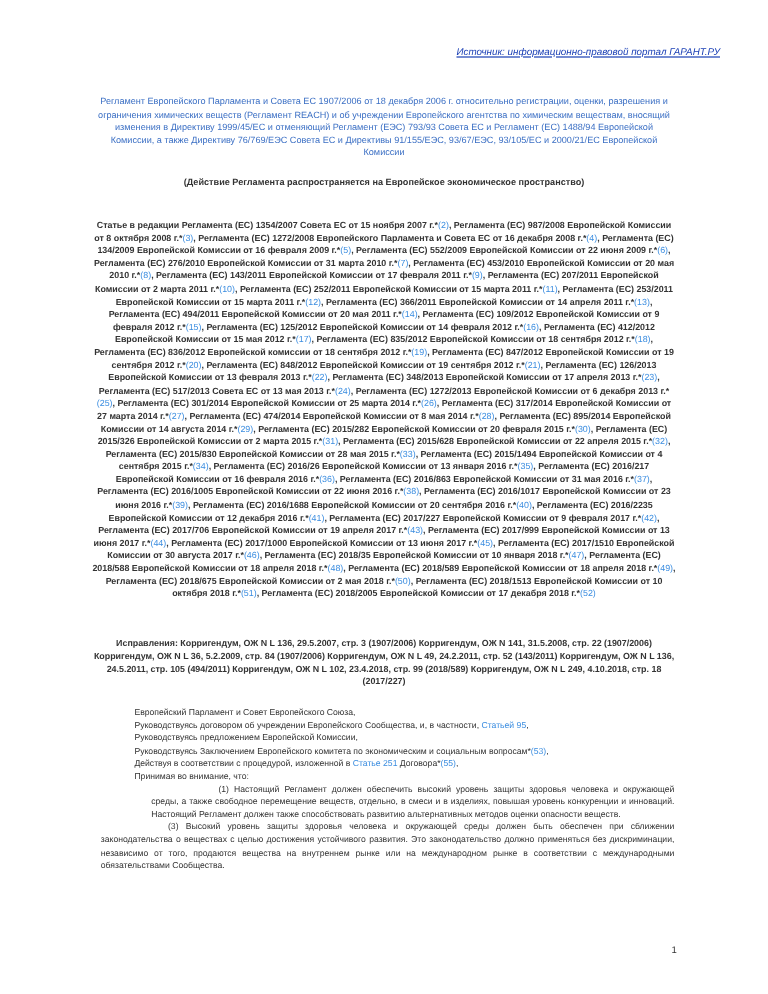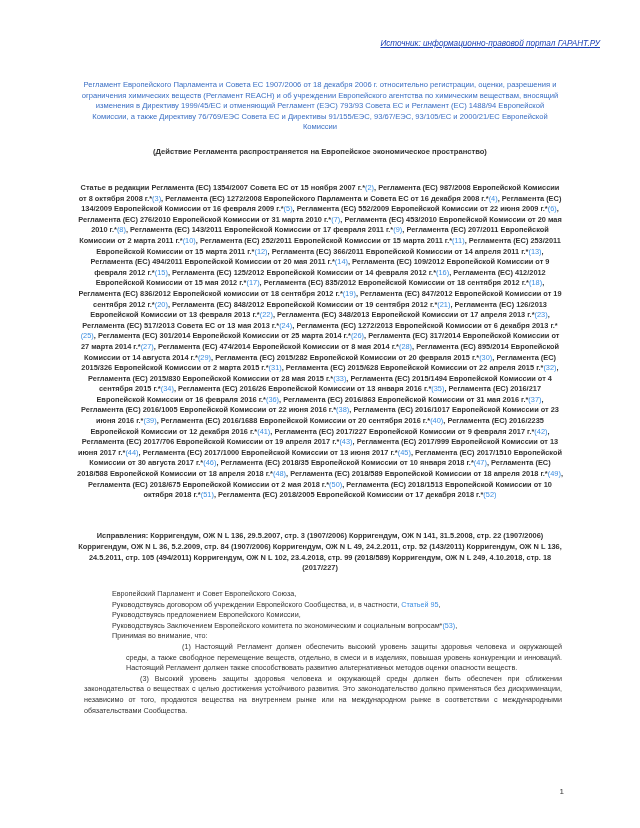--- a/index.html
+++ b/index.html
@@ -31,21 +31,22 @@
 
   <div class="revs" id="revs">
     <span>Статье в редакции </span>
   <span>Регламента (ЕС) 1354/2007 Совета ЕС от 15 ноября 2007 г.*</span><a>(2)</a>, <span>Регламента (ЕС) 987/2008 Европейской Комиссии от 8 октября 2008 г.*</span><a>(3)</a>, <span>Регламента (ЕС) 1272/2008 Европейского Парламента и Совета ЕС от 16 декабря 2008 г.*</span><a>(4)</a>, <span>Регламента (ЕС) 134/2009 Европейской Комиссии от 16 февраля 2009 г.*</span><a>(5)</a>, <span>Регламента (ЕС) 552/2009 Европейской Комиссии от 22 июня 2009 г.*</span><a>(6)</a>, <span>Регламента (ЕС) 276/2010 Европейской Комиссии от 31 марта 2010 г.*</span><a>(7)</a>, <span>Регламента (ЕС) 453/2010 Европейской Комиссии от 20 мая 2010 г.*</span><a>(8)</a>, <span>Регламента (ЕС) 143/2011 Европейской Комиссии от 17 февраля 2011 г.*</span><a>(9)</a>, <span>Регламента (ЕС) 207/2011 Европейской Комиссии от 2 марта 2011 г.*</span><a>(10)</a>, <span>Регламента (ЕС) 252/2011 Европейской Комиссии от 15 марта 2011 г.*</span><a>(11)</a>, <span>Регламента (ЕС) 253/2011 Европейской Комиссии от 15 марта 2011 г.*</span><a>(12)</a>, <span>Регламента (ЕС) 366/2011 Европейской Комиссии от 14 апреля 2011 г.*</span><a>(13)</a>, <span>Регламента (ЕС) 494/2011 Европейской Комиссии от 20 мая 2011 г.*</span><a>(14)</a>, <span>Регламента (ЕС) 109/2012 Европейской Комиссии от 9 февраля 2012 г.*</span><a>(15)</a>, <span>Регламента (ЕС) 125/2012 Европейской Комиссии от 14 февраля 2012 г.*</span><a>(16)</a>, <span>Регламента (ЕС) 412/2012 Европейской Комиссии от 15 мая 2012 г.*</span><a>(17)</a>, <span>Регламента (ЕС) 835/2012 Европейской Комиссии от 18 сентября 2012 г.*</span><a>(18)</a>, <span>Регламента (ЕС) 836/2012 Европейской комиссии от 18 сентября 2012 г.*</span><a>(19)</a>, <span>Регламента (ЕС) 847/2012 Европейской Комиссии от 19 сентября 2012 г.*</span><a>(20)</a>, <span>Регламента (ЕС) 848/2012 Европейской Комиссии от 19 сентября 2012 г.*</span><a>(21)</a>, <span>Регламента (ЕС) 126/2013 Европейской Комиссии от 13 февраля 2013 г.*</span><a>(22)</a>, <span>Регламента (ЕС) 348/2013 Европейской Комиссии от 17 апреля 2013 г.*</span><a>(23)</a>, <span>Регламента (ЕС) 517/2013 Совета ЕС от 13 мая 2013 г.*</span><a>(24)</a>, <span>Регламента (ЕС) 1272/2013 Европейской Комиссии от 6 декабря 2013 г.*</span><a>(25)</a>, <span>Регламента (ЕС) 301/2014 Европейской Комиссии от 25 марта 2014 г.*</span><a>(26)</a>, <span>Регламента (ЕС) 317/2014 Европейской Комиссии от 27 марта 2014 г.*</span><a>(27)</a>, <span>Регламента (ЕС) 474/2014 Европейской Комиссии от 8 мая 2014 г.*</span><a>(28)</a>, <span>Регламента (ЕС) 895/2014 Европейской Комиссии от 14 августа 2014 г.*</span><a>(29)</a>, <span>Регламента (ЕС) 2015/282 Европейской Комиссии от 20 февраля 2015 г.*</span><a>(30)</a>, <span>Регламента (ЕС) 2015/326 Европейской Комиссии от 2 марта 2015 г.*</span><a>(31)</a>, <span>Регламента (ЕС) 2015/628 Европейской Комиссии от 22 апреля 2015 г.*</span><a>(32)</a>, <span>Регламента (ЕС) 2015/830 Европейской Комиссии от 28 мая 2015 г.*</span><a>(33)</a>, <span>Регламента (ЕС) 2015/1494 Европейской Комиссии от 4 сентября 2015 г.*</span><a>(34)</a>, <span>Регламента (ЕС) 2016/26 Европейской Комиссии от 13 января 2016 г.*</span><a>(35)</a>, <span>Регламента (ЕС) 2016/217 Европейской Комиссии от 16 февраля 2016 г.*</span><a>(36)</a>, <span>Регламента (ЕС) 2016/863 Европейской Комиссии от 31 мая 2016 г.*</span><a>(37)</a>, <span>Регламента (ЕС) 2016/1005 Европейской Комиссии от 22 июня 2016 г.*</span><a>(38)</a>, <span>Регламента (ЕС) 2016/1017 Европейской Комиссии от 23 июня 2016 г.*</span><a>(39)</a>, <span>Регламента (ЕС) 2016/1688 Европейской Комиссии от 20 сентября 2016 г.*</span><a>(40)</a>, <span>Регламента (ЕС) 2016/2235 Европейской Комиссии от 12 декабря 2016 г.*</span><a>(41)</a>, <span>Регламента (ЕС) 2017/227 Европейской Комиссии от 9 февраля 2017 г.*</span><a>(42)</a>, <span>Регламента (ЕС) 2017/706 Европейской Комиссии от 19 апреля 2017 г.*</span><a>(43)</a>, <span>Регламента (ЕС) 2017/999 Европейской Комиссии от 13 июня 2017 г.*</span><a>(44)</a>, <span>Регламента (ЕС) 2017/1000 Европейской Комиссии от 13 июня 2017 г.*</span><a>(45)</a>, <span>Регламента (ЕС) 2017/1510 Европейской Комиссии от 30 августа 2017 г.*</span><a>(46)</a>, <span>Регламента (ЕС) 2018/35 Европейской Комиссии от 10 января 2018 г.*</span><a>(47)</a>, <span>Регламента (ЕС) 2018/588 Европейской Комиссии от 18 апреля 2018 г.*</span><a>(48)</a>, <span>Регламента (ЕС) 2018/589 Европейской Комиссии от 18 апреля 2018 г.*</span><a>(49)</a>, <span>Регламента (ЕС) 2018/675 Европейской Комиссии от 2 мая 2018 г.*</span><a>(50)</a>, <span>Регламента (ЕС) 2018/1513 Европейской Комиссии от 10 октября 2018 г.*</span><a>(51)</a>, <span>Регламента (ЕС) 2018/2005 Европейской Комиссии от 17 декабря 2018 г.*</span><a>(52)</a></div>
 
   <div class="corr">Исправления: Корригендум, ОЖ N L 136, 29.5.2007, стр. 3 (1907/2006) Корригендум, ОЖ N 141, 31.5.2008, стр. 22 (1907/2006) Корригендум, ОЖ N L 36, 5.2.2009, стр. 84 (1907/2006) Корригендум, ОЖ N L 49, 24.2.2011, стр. 52 (143/2011) Корригендум, ОЖ N L 136, 24.5.2011, стр. 105 (494/2011) Корригендум, ОЖ N L 102, 23.4.2018, стр. 99 (2018/589) Корригендум, ОЖ N L 249, 4.10.2018, стр. 18 (2017/227)</div>
 
   <div class="body">
     <p class="ind">Европейский Парламент и Совет Европейского Союза,</p>
     <p class="ind"><span>Руководствуясь договором об учреждении Европейского Сообщества, и, в частности, </span><a>Статьей 95</a><span>,</span></p>
-    <p class="ind">Руководствуясь предложением Европейского Комиссии,</p>
+    <p class="ind">Руководствуясь предложением Европейской Комиссии,</p>
     <p class="ind"><span>Руководствуясь Заключением Европейского комитета по экономическим и социальным вопросам*</span><a>(53)</a><span>,</span></p>
+    <p class="ind"><span>Действуя в соответствии с процедурой, изложенной в </span><a>Статье 251</a><span> Договора*</span><a>(55)</a><span>,</span></p>
     <p class="ind">Принимая во внимание, что:</p>
     <p style="text-indent:56px;text-align:justify;margin-left:42px;">(1) Настоящий Регламент должен обеспечить высокий уровень защиты здоровья человека и окружающей среды, а также свободное перемещение веществ, отдельно, в смеси и в изделиях, повышая уровень конкуренции и инноваций. Настоящий Регламент должен также способствовать развитию альтернативных методов оценки опасности веществ.</p>
     <p style="text-indent:56px;text-align:justify;">(3) Высокий уровень защиты здоровья человека и окружающей среды должен быть обеспечен при сближении законодательства о веществах с целью достижения устойчивого развития. Это законодательство должно применяться без дискриминации, независимо от того, продаются вещества на внутреннем рынке или на международном рынке в соответствии с международными обязательствами Сообщества.</p>
   </div>
 
   <div class="pnum">1</div>
 </div>
 
 </body></html>

